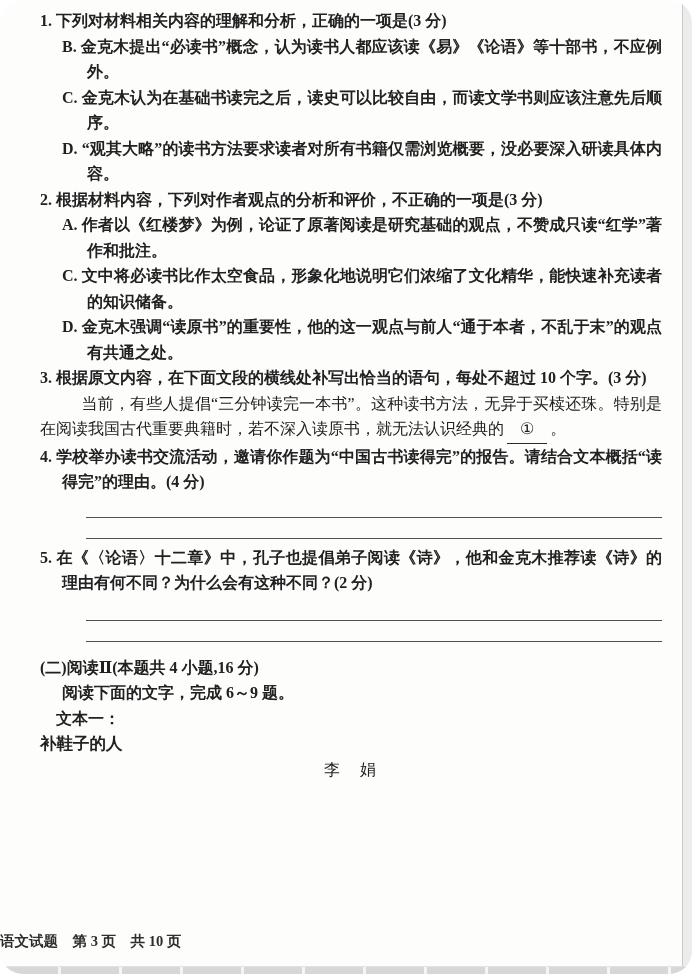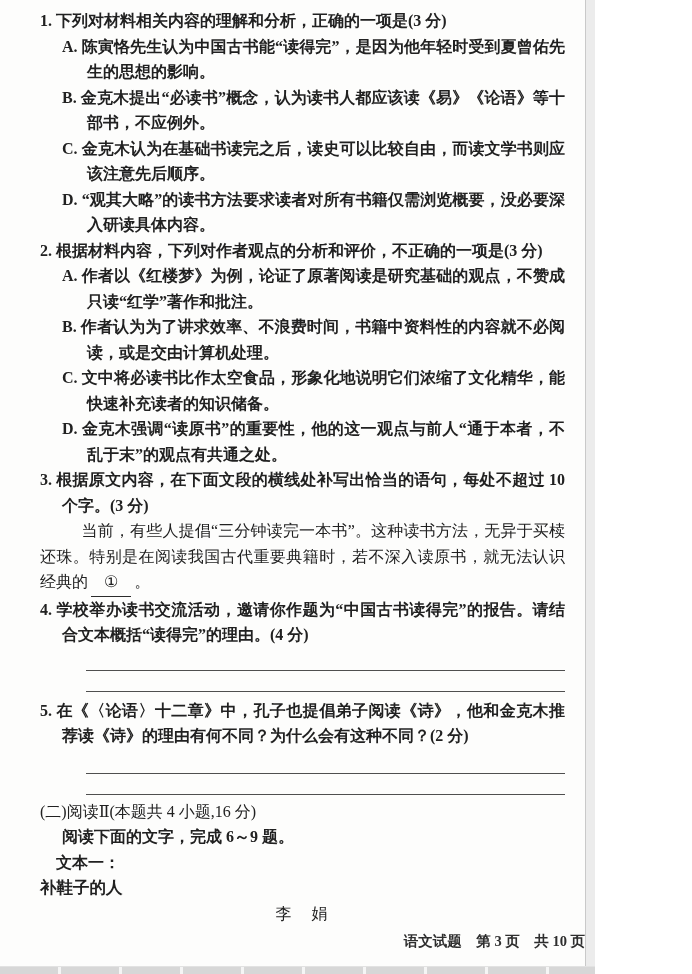--- a/index.html
+++ b/index.html
@@ -3,27 +3,28 @@
 <meta charset="utf-8">
 <style>
   html, body { margin: 0; padding: 0; }
   body {
     width: 692px; height: 974px;
     background: #ffffff;
     overflow: hidden;
   }
   .page {
     position: relative;
-    width: 595px; height: 974px;
+    width: 692px; height: 974px;
     background: #fdfdfc;
     overflow: hidden;
     color: #212121;
     font-family: "Liberation Serif", "DejaVu Serif", serif;
     font-size: 16px;
     line-height: 25.5px;
+    border-radius: 23px;
   }
   .content {
     position: absolute;
     top: 8px; left: 40px; right: 30px;
   }
   .stem {
     padding-left: 22px;
     text-indent: -22px;
     text-align: justify;
     font-weight: 600;
@@ -49,29 +50,29 @@
     margin: 0 3px;
   }
   .answer-line {
     margin-left: 46px;
     height: 20px;
     border-bottom: 1px solid #4f4f4f;
   }
   .ans-gap { margin-top: 2px; }
   .ans-gap2 { margin-top: 4px; }
   .q5-block { margin-top: 6px; }
-  .sec-heading { font-weight: 400; margin-top: 4px; text-align: justify; }
+  .sec-heading { font-weight: 700; margin-top: 13px; text-align: justify; }
   .instruction { margin-left: 22px; font-weight: 600; }
   .text-label { margin-left: 16px; font-weight: 700; }
   .center-title { text-align: left; font-weight: 700; font-size: 16.5px; }
   .center-author { text-align: center; font-weight: 500; letter-spacing: 2px; }
   .footer {
     position: absolute;
     left: 0; right: 10px; bottom: 20px;
-    text-align: right;
+    text-align: left;
     font-size: 14.5px;
     font-weight: 600;
     color: #2e2e2e;
   }
   .edge-right {
     position: absolute;
     top: 0; right: 0; bottom: 0;
     width: 9px;
     background: #ececec;
     border-left: 1px solid #c9c9c9;
@@ -89,24 +90,20 @@
 
 <div class="page">
   <div class="content">
 
     <div class="q">
       <div class="stem">
         <span>1.</span>
         <span>下列对材料相关内容的理解和分析，正确的一项是(3 分)</span>
       </div>
       <div class="opt">
-        <span>A.</span>
-        <span>陈寅恪先生认为中国古书能“读得完”，是因为他年轻时受到夏曾佑先生的思想的影响。</span>
-      </div>
-      <div class="opt">
         <span>B.</span>
         <span>金克木提出“必读书”概念，认为读书人都应该读《易》《论语》等十部书，不应例外。</span>
       </div>
       <div class="opt">
         <span>C.</span>
         <span>金克木认为在基础书读完之后，读史可以比较自由，而读文学书则应该注意先后顺序。</span>
       </div>
       <div class="opt">
         <span>D.</span>
         <span>“观其大略”的读书方法要求读者对所有书籍仅需浏览概要，没必要深入研读具体内容。</span>
@@ -114,24 +111,20 @@
     </div>
 
     <div class="q">
       <div class="stem">
         <span>2.</span>
         <span>根据材料内容，下列对作者观点的分析和评价，不正确的一项是(3 分)</span>
       </div>
       <div class="opt">
         <span>A.</span>
         <span>作者以《红楼梦》为例，论证了原著阅读是研究基础的观点，不赞成只读“红学”著作和批注。</span>
-      </div>
-      <div class="opt">
-        <span>B.</span>
-        <span>作者认为为了讲求效率、不浪费时间，书籍中资料性的内容就不必阅读，或是交由计算机处理。</span>
       </div>
       <div class="opt">
         <span>C.</span>
         <span>文中将必读书比作太空食品，形象化地说明它们浓缩了文化精华，能快速补充读者的知识储备。</span>
       </div>
       <div class="opt">
         <span>D.</span>
         <span>金克木强调“读原书”的重要性，他的这一观点与前人“通于本者，不乱于末”的观点有共通之处。</span>
       </div>
     </div>

